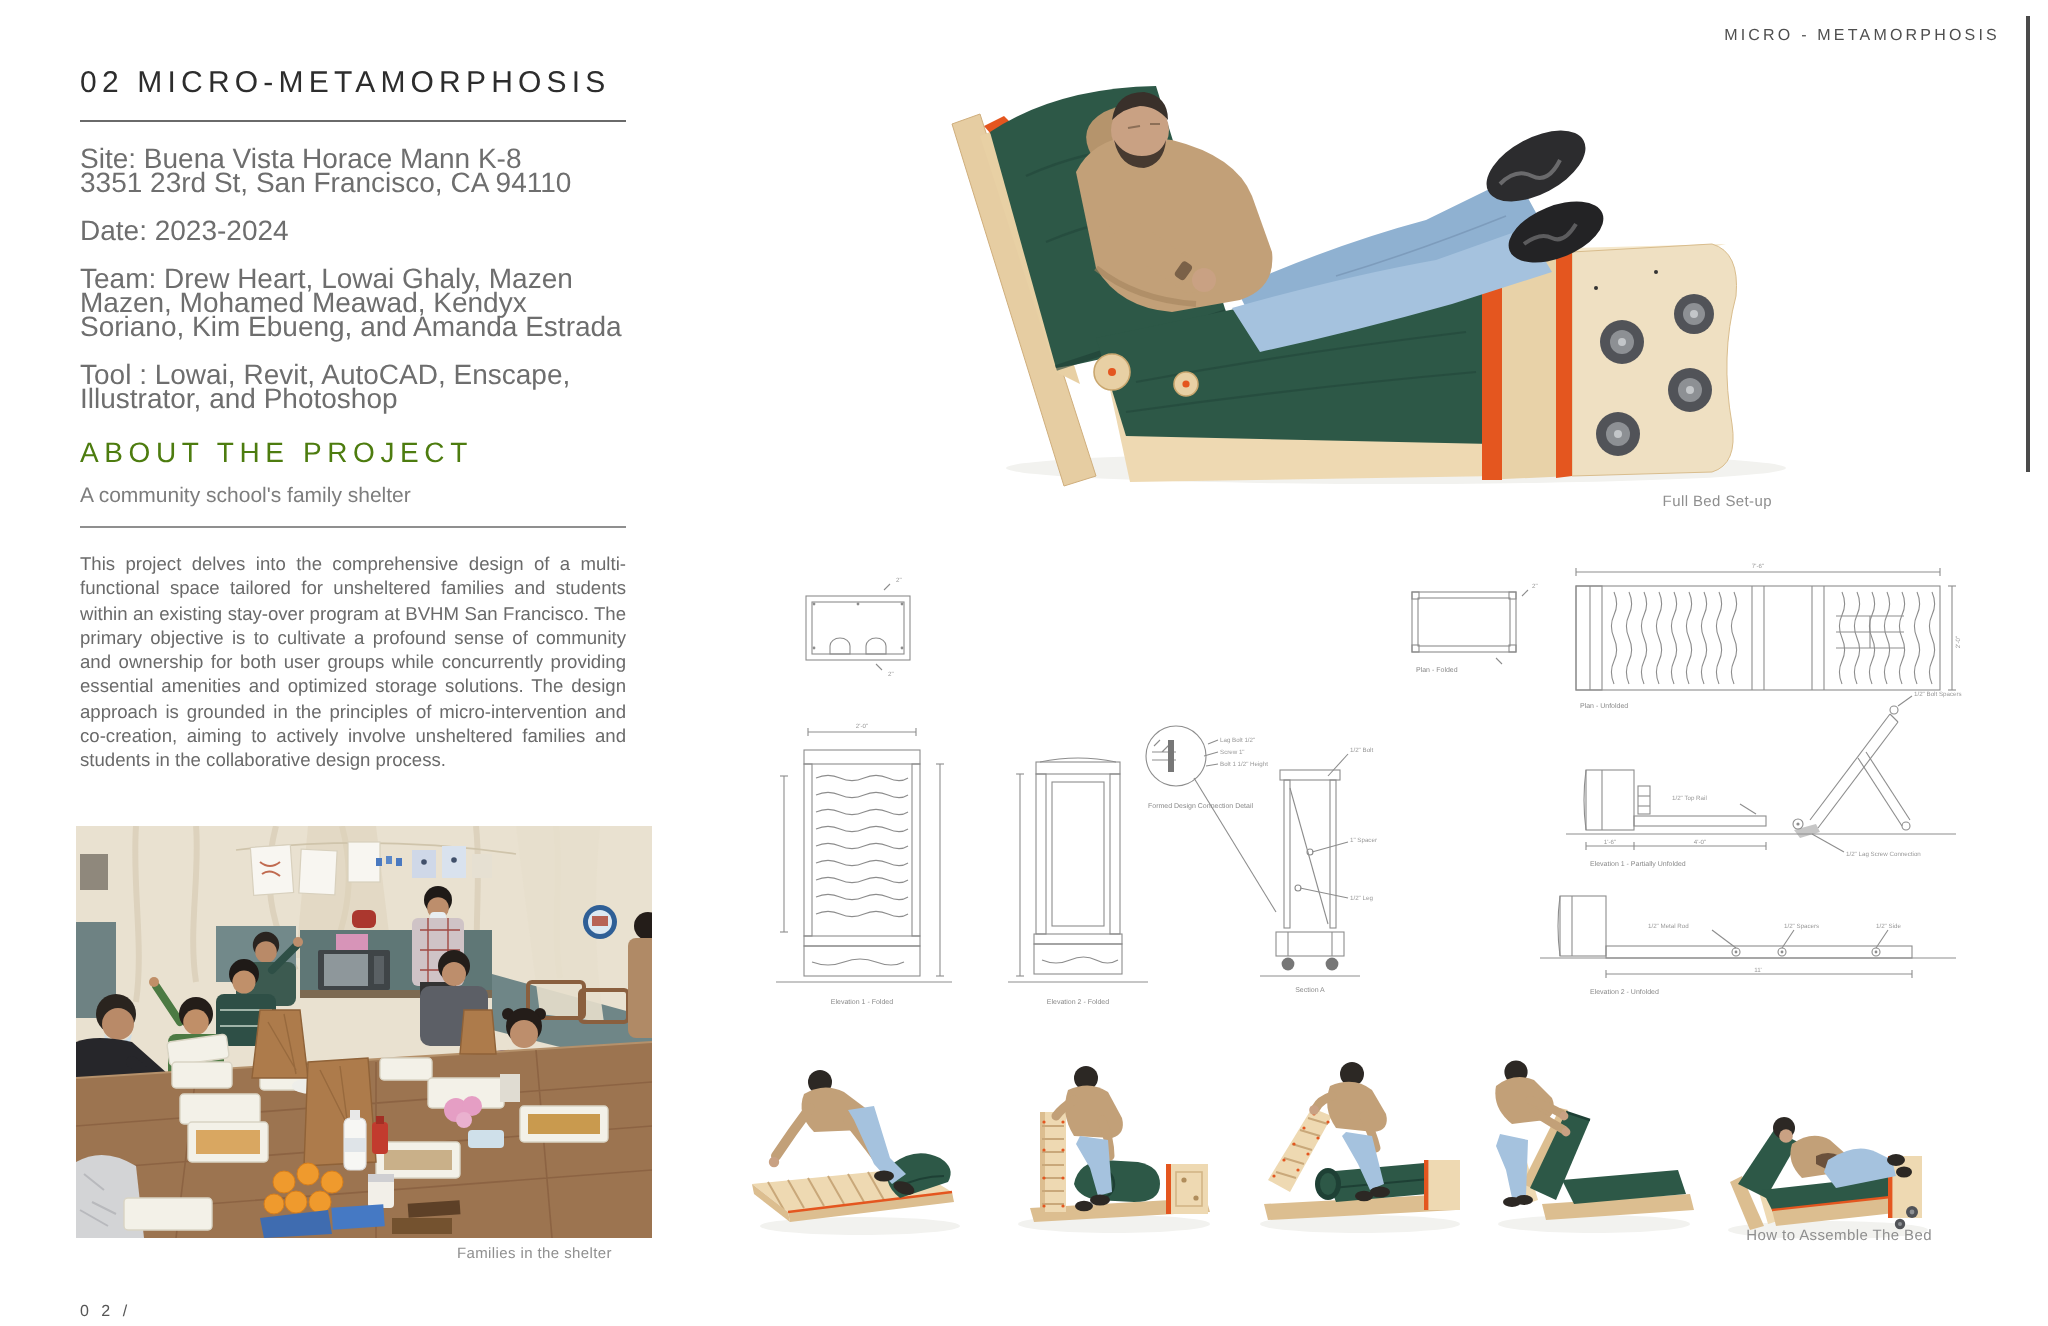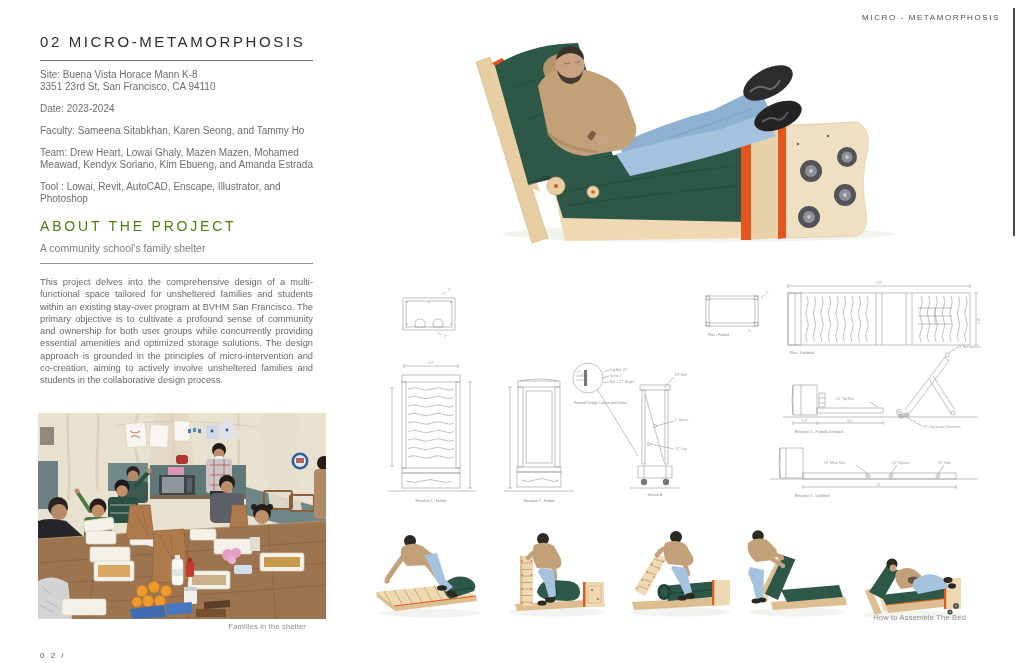--- a/index.html
+++ b/index.html
@@ -9,21 +9,21 @@
 
   
   .hdr{position:absolute;top:13px;right:24px;font-size:8px;letter-spacing:1.6px;color:#4f4f4f;}
   .edge-rule{position:absolute;left:1013px;top:8px;width:1.5px;height:228px;background:#4a4a4a;}
 
   
   .leftcol{position:absolute;left:40px;top:33px;width:273px;}
   .title{font-size:15px;font-weight:normal;letter-spacing:2.6px;color:#2d2d2d;margin:0;
          padding-bottom:9px;border-bottom:1px solid #6a6a6a;line-height:18px;white-space:nowrap;}
   .metawrap{margin-top:8px;}
-  .meta{font-size:10px;line-height:12px;color:#6e6e6e;margin:0 0 10px 0;}
+  .meta{font-size:14px;line-height:12px;color:#6e6e6e;margin:12px 0 10px 0;}
   .about-h{font-size:14px;font-weight:normal;letter-spacing:2.8px;color:#4d7c0f;margin:13px 0 0 0;line-height:17px;white-space:nowrap;}
   .subtitle{font-size:10.5px;color:#7d7d7d;margin:7px 0 0 0;line-height:13px;}
   .rule{border:none;border-top:1px solid #8f8f8f;margin:8px 0 0 0;}
   .body{font-size:9.3px;line-height:12.3px;color:#6a6a6a;text-align:justify;margin:12px 0 0 0;}
 
   .cap{position:absolute;font-size:7.5px;color:#8f8f8f;text-align:right;letter-spacing:.2px;}
   .pnum{position:absolute;left:40px;top:651px;font-size:8px;letter-spacing:2px;color:#555;}
 
   
   .ph .w{fill:#eed9b2}.ph .w2{fill:#dcbe90}.ph .g{fill:#2d5847}.ph .g2{fill:#1e4035}
@@ -47,21 +47,20 @@
 <div class="page">
 
   <div class="hdr">MICRO - METAMORPHOSIS</div>
   <div class="edge-rule"></div>
 
   <div class="leftcol">
     <h1 class="title">02 MICRO-METAMORPHOSIS</h1>
     <div class="metawrap">
       <p class="meta"><span>Site: Buena Vista Horace Mann K-8</span><br><span>3351 23rd St, San Francisco, CA 94110</span></p>
       <p class="meta">Date: 2023-2024</p>
-      <p class="meta">Faculty: Sameena Sitabkhan, Karen Seong, and Tammy Ho</p>
       <p class="meta">Team: Drew Heart, Lowai Ghaly, Mazen Mazen, Mohamed Meawad, Kendyx Soriano, Kim Ebueng, and Amanda Estrada</p>
       <p class="meta">Tool : Lowai, Revit, AutoCAD, Enscape, Illustrator, and Photoshop</p>
     </div>
     <h2 class="about-h">ABOUT THE PROJECT</h2>
     <p class="subtitle">A community school's family shelter</p>
     <hr class="rule">
     <p class="body">This project delves into the comprehensive design of a multi-functional space tailored for unsheltered families and students within an existing stay-over program at BVHM San Francisco. The primary objective is to cultivate a profound sense of community and ownership for both user groups while concurrently providing essential amenities and optimized storage solutions. The design approach is grounded in the principles of micro-intervention and co-creation, aiming to actively involve unsheltered families and students in the collaborative design process.</p>
   </div>
 
   <svg class="abs ph" style="left:38px;top:413px" width="288" height="206" viewBox="0 0 288 206">
@@ -293,20 +292,21 @@
       <path d="M89,44 Q92,58 104,58 Q114,56 115,44 Q112,52 103,52 Q94,52 89,44 Z" fill="#473a30"></path>
       <path d="M96,38 L102,37 M107,36 L112,36" stroke="#8c6f57" stroke-width="1" fill="none"></path>
       <g>
         <ellipse cx="300" cy="57" rx="27" ry="14" fill="#2c2c2e" transform="rotate(-28 300 57)"></ellipse>
         <path d="M282,66 q8,-8 16,-4 t14,-8" stroke="#6a6a6c" stroke-width="2" fill="none"></path>
         <ellipse cx="310" cy="90" rx="25" ry="13" fill="#232325" transform="rotate(-22 310 90)"></ellipse>
         <path d="M294,96 q8,-6 14,-3 t12,-7" stroke="#5c5c5e" stroke-width="2" fill="none"></path>
       </g>
     </g>
   </svg>
+  <div class="cap" style="left:470px;top:246px;width:416px">Full Bed Set-up</div>
 
   <svg id="drawings" class="abs" style="left:378px;top:276px" width="632" height="246" viewBox="0 0 632 246">
 
     <g>
       <rect x="25" y="22" width="52" height="32"></rect>
         <rect x="28" y="25" width="46" height="26"></rect>
       <path d="M37,47 a5,4 0 0 1 10,0 l0,4 l-10,0 z M55,47 a5,4 0 0 1 10,0 l0,4 l-10,0 z"></path>
       <circle class="fl" cx="29" cy="26" r=".7"></circle>
         <circle class="fl" cx="73" cy="26" r=".7"></circle>
         <circle class="fl" cx="29" cy="48" r=".7"></circle>

